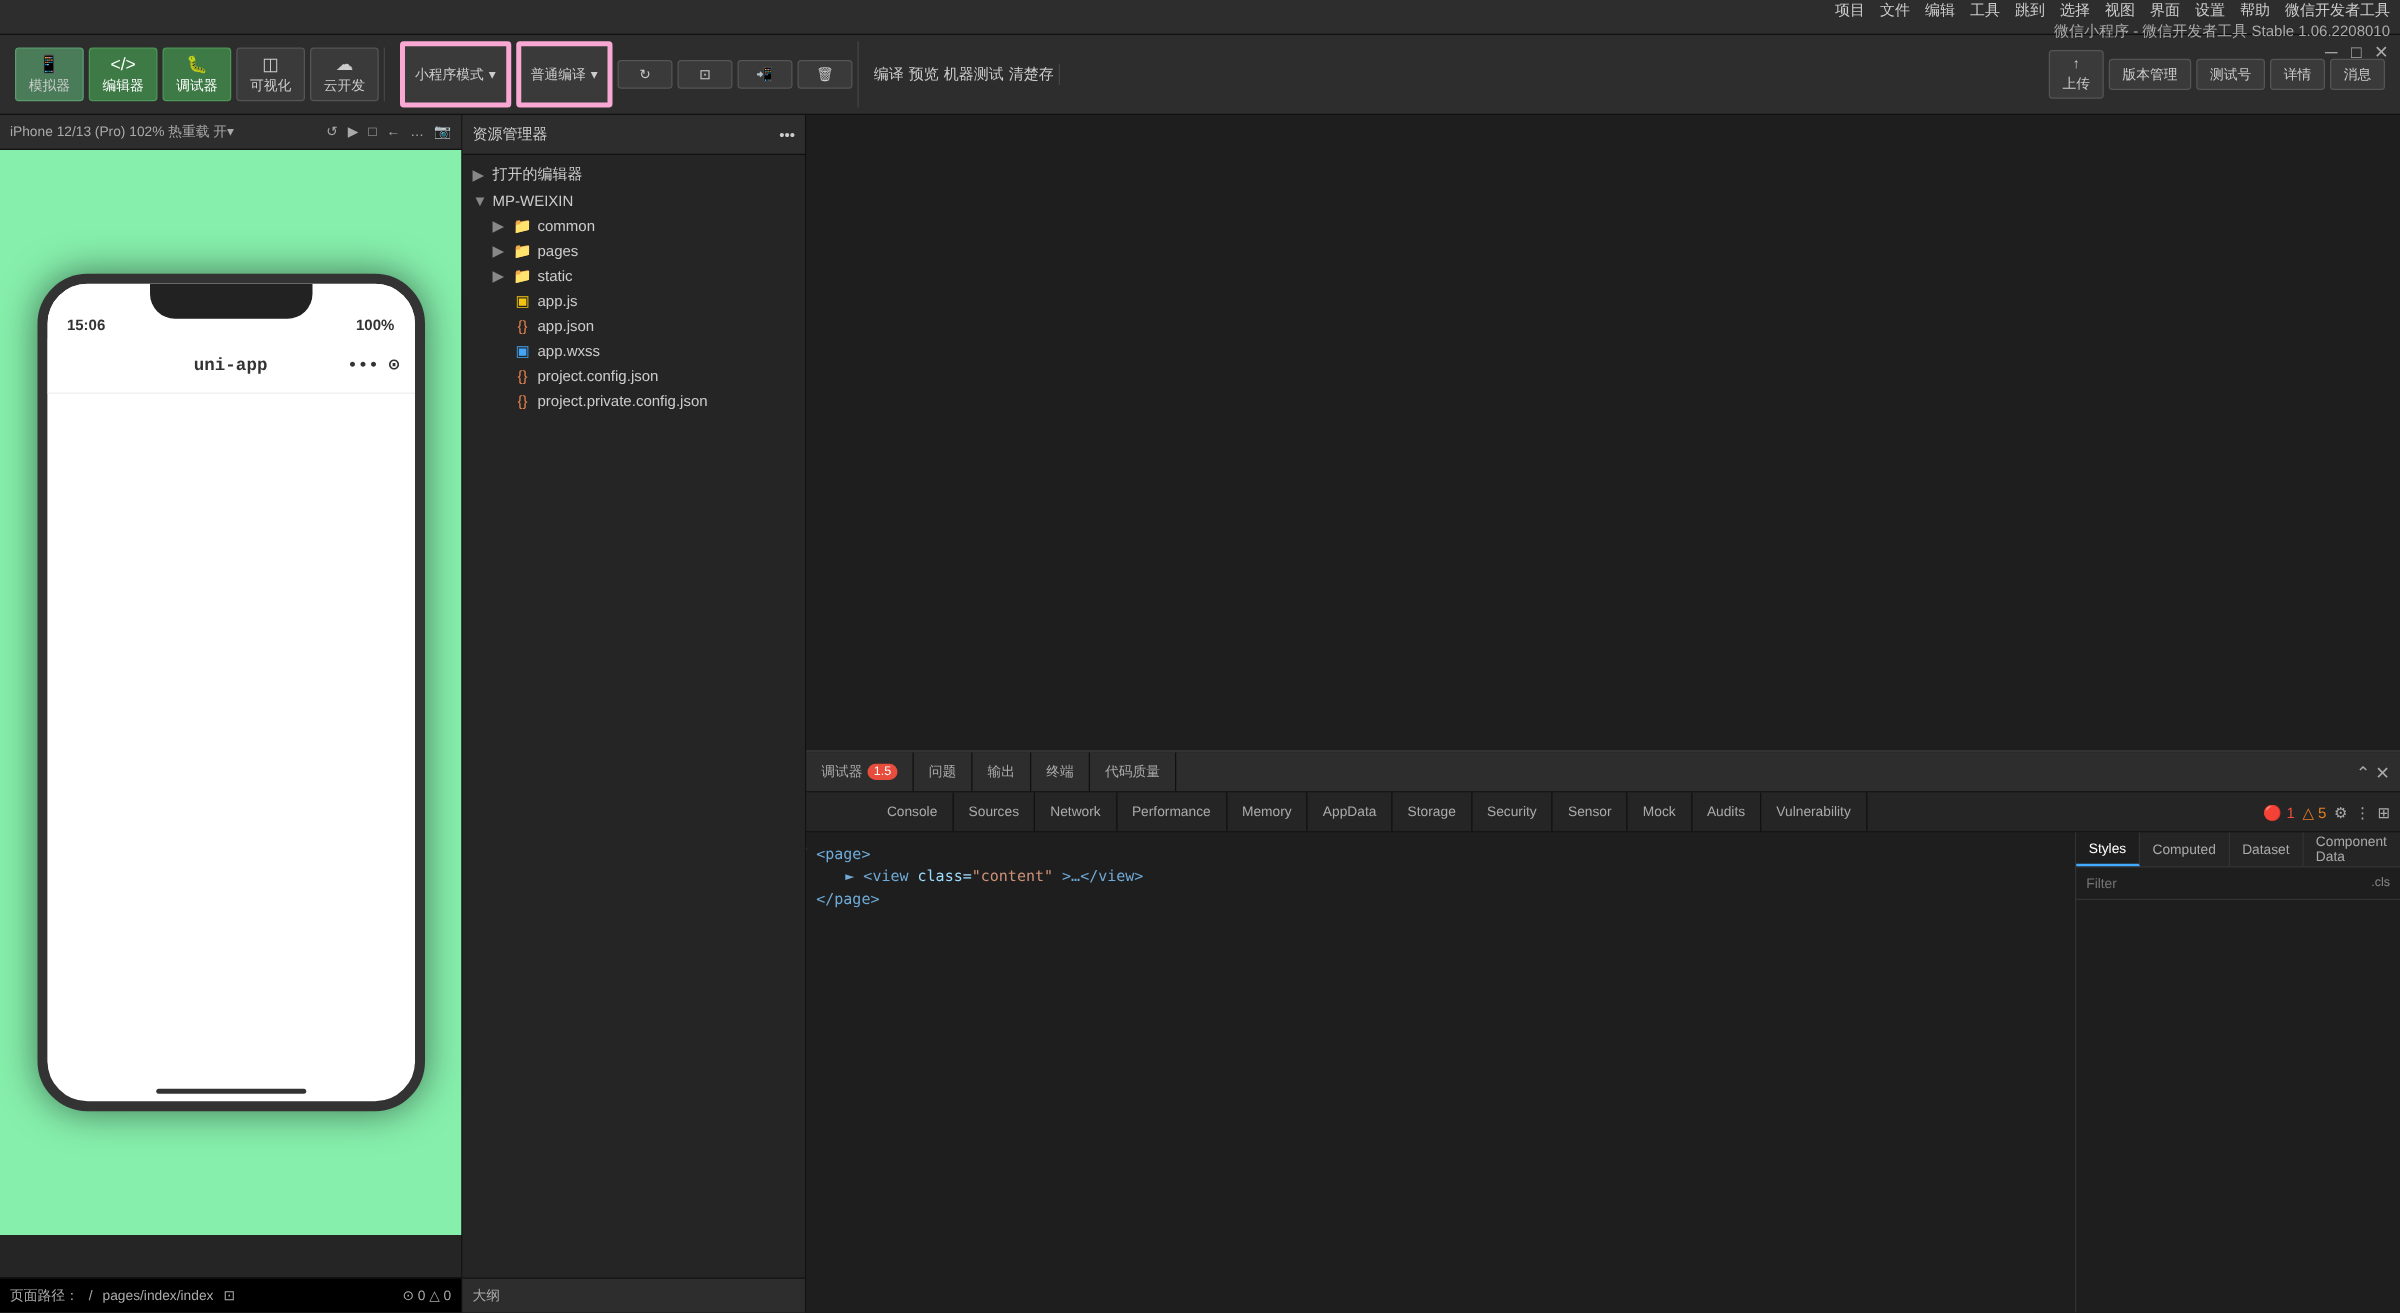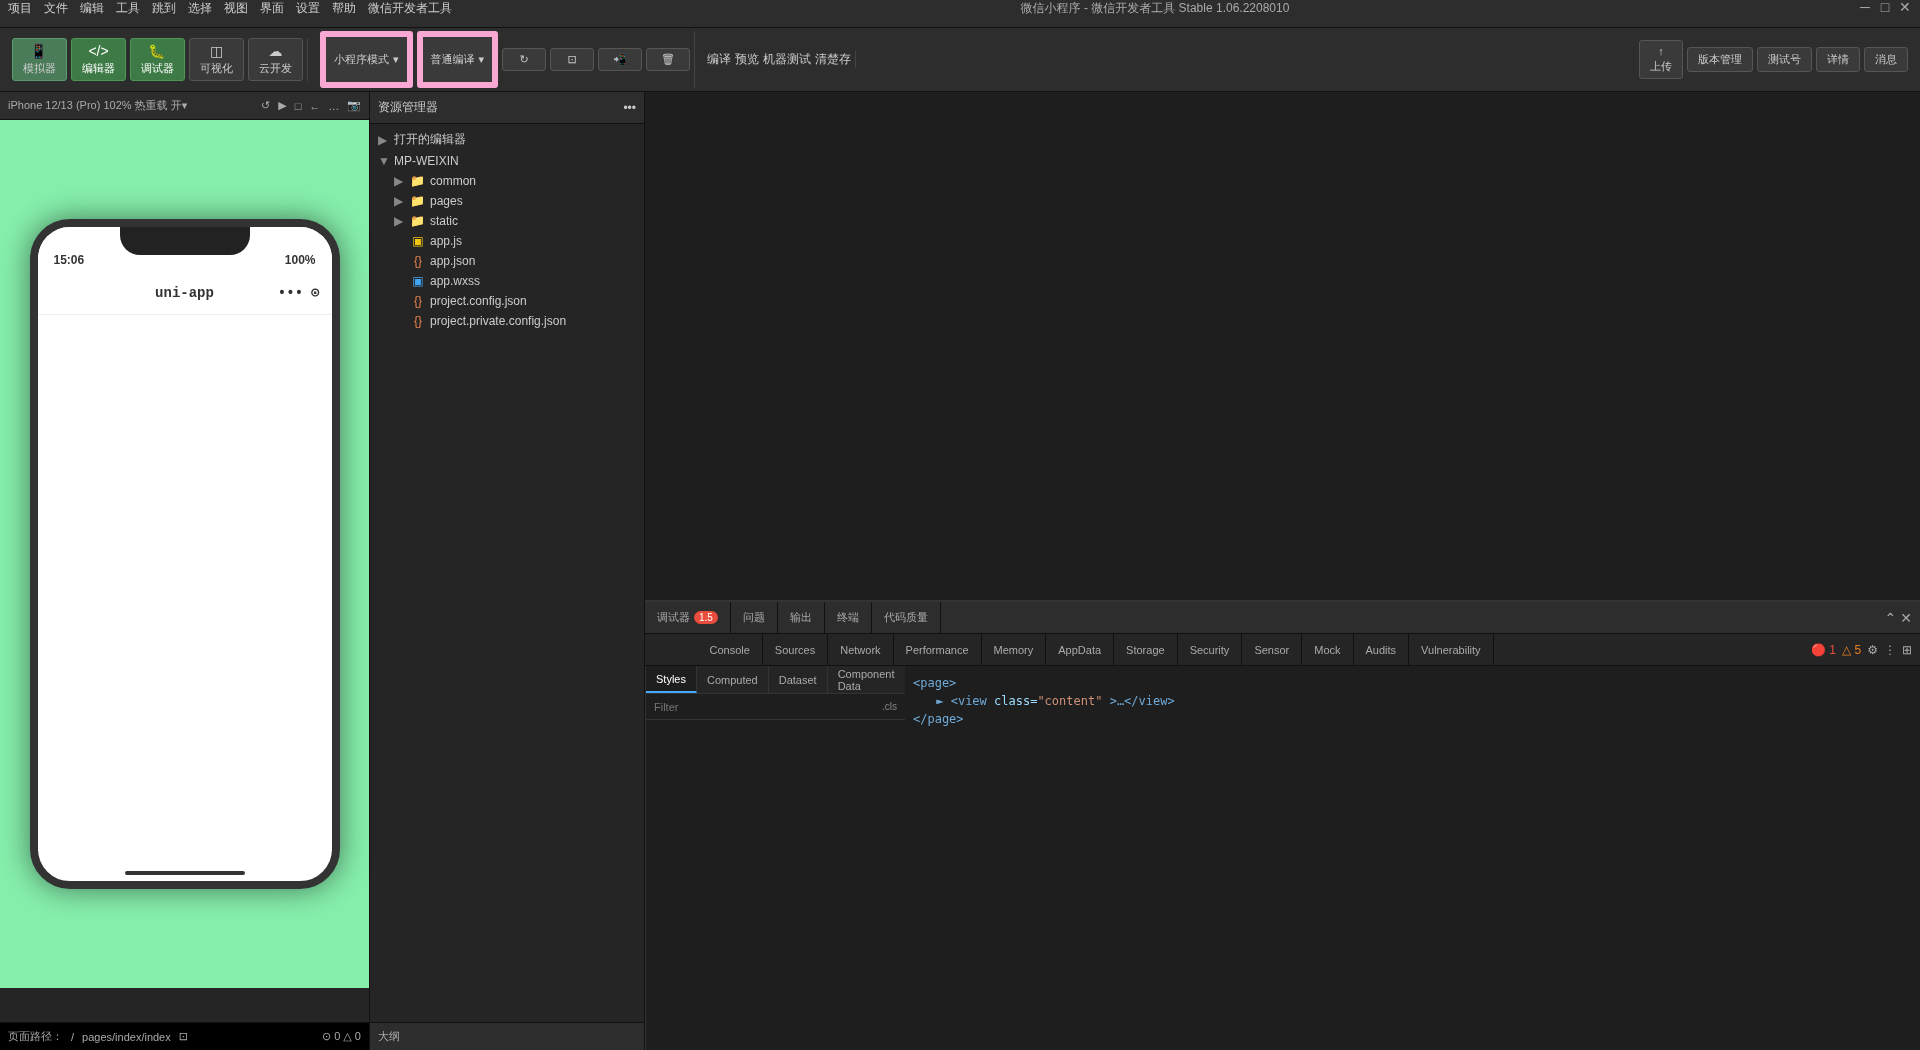--- a/index.html
+++ b/index.html
@@ -11,24 +11,25 @@
       width: 1920px;
       height: 1050px;
       overflow: hidden;
     }
 
     
     #titlebar {
       background: #2d2d2d;
       height: 28px;
       display: flex;
-      align-items: flex-start;
+      align-items: flex-end;
       justify-content: space-between;
       padding: 0 8px;
       border-bottom: 1px solid #111;
+      flex-direction: column;
     }
     #titlebar .menu-items {
       display: flex;
       gap: 12px;
       font-size: 12px;
       color: #ccc;
     }
     #titlebar .menu-items span {
       cursor: pointer;
     }
@@ -83,21 +84,21 @@
       gap: 2px;
       min-width: 44px;
     }
     .tool-btn .icon { font-size: 14px; }
     .tool-btn.active { background: #4a7c59; border-color: #5a9c6e; }
     .tool-btn.green { background: #3d7a45; border-color: #4e9856; color: #fff; }
 
     
     .mode-select {
       background: #3a3a3a;
-      border: 6px solid #f9a8d4;
+      border: 4px solid #f9a8d4;
       color: #ccc;
       padding: 15px 8px;
       border-radius: 3px;
       font-size: 11px;
       cursor: pointer;
       display: flex;
       align-items: center;
       gap: 4px;
     }
 
@@ -712,20 +713,35 @@
         <div style="display:flex;align-items:center;gap:6px;padding:0 8px;color:#aaa;font-size:12px;">
           <span style="color:#e74c3c;">🔴 1</span>
           <span style="color:#e67e22;">△ 5</span>
           <span>⚙</span>
           <span>⋮</span>
           <span>⊞</span>
         </div>
       </div>
 
       <div id="devtools-body">
+
+        <div id="dom-panel">
+          <div class="dom-line">
+            <span class="dom-tag">&lt;page&gt;</span>
+          </div>
+          <div class="dom-line">
+            <span class="dom-indent"></span>
+            <span class="dom-tag">► &lt;view </span>
+            <span class="dom-attr-name">class=</span><span class="dom-attr-val">"content"</span>
+            <span class="dom-tag">&gt;…&lt;/view&gt;</span>
+          </div>
+          <div class="dom-line">
+            <span class="dom-tag">&lt;/page&gt;</span>
+          </div>
+        </div>
 
         <div id="styles-panel">
           <div id="styles-tabs">
             <div class="style-tab active">
               <span>Styles</span>
             </div>
             <div class="style-tab">
               <span>Computed</span>
             </div>
             <div class="style-tab">
@@ -735,31 +751,16 @@
               <span>Component Data</span>
             </div>
           </div>
           <div id="styles-filter">
             <input type="text" placeholder="Filter" style="">
             <span class="cls-badge">.cls</span>
           </div>
           <div id="styles-content">
           </div>
         </div>
-
-        <div id="dom-panel">
-          <div class="dom-line">
-            <span class="dom-tag">&lt;page&gt;</span>
-          </div>
-          <div class="dom-line">
-            <span class="dom-indent"></span>
-            <span class="dom-tag">► &lt;view </span>
-            <span class="dom-attr-name">class=</span><span class="dom-attr-val">"content"</span>
-            <span class="dom-tag">&gt;…&lt;/view&gt;</span>
-          </div>
-          <div class="dom-line">
-            <span class="dom-tag">&lt;/page&gt;</span>
-          </div>
-        </div>
       </div>
     </div>
   </div>
 </div>
 
 </body></html>

